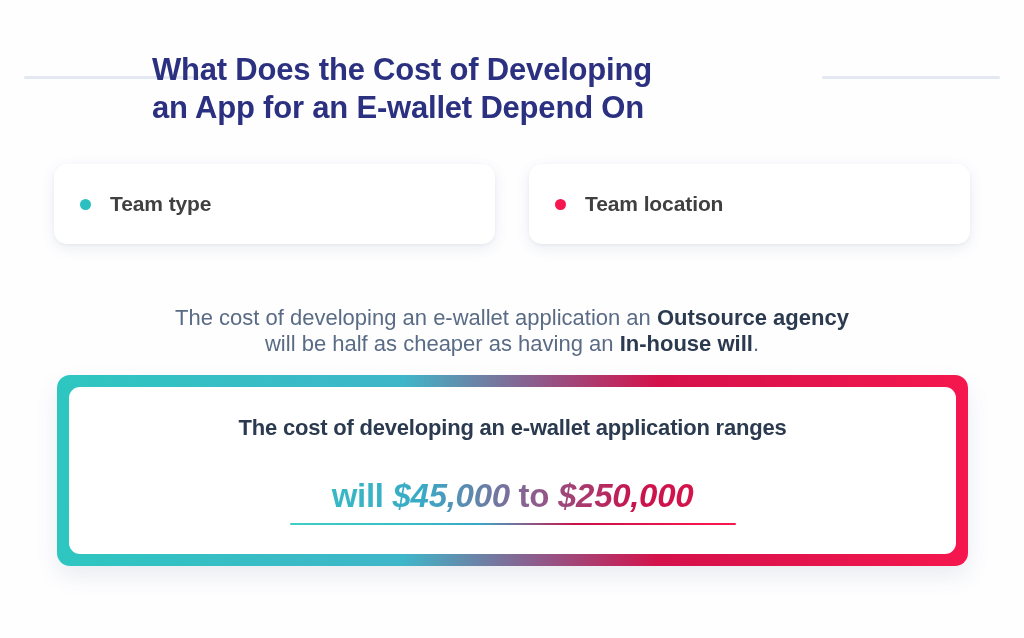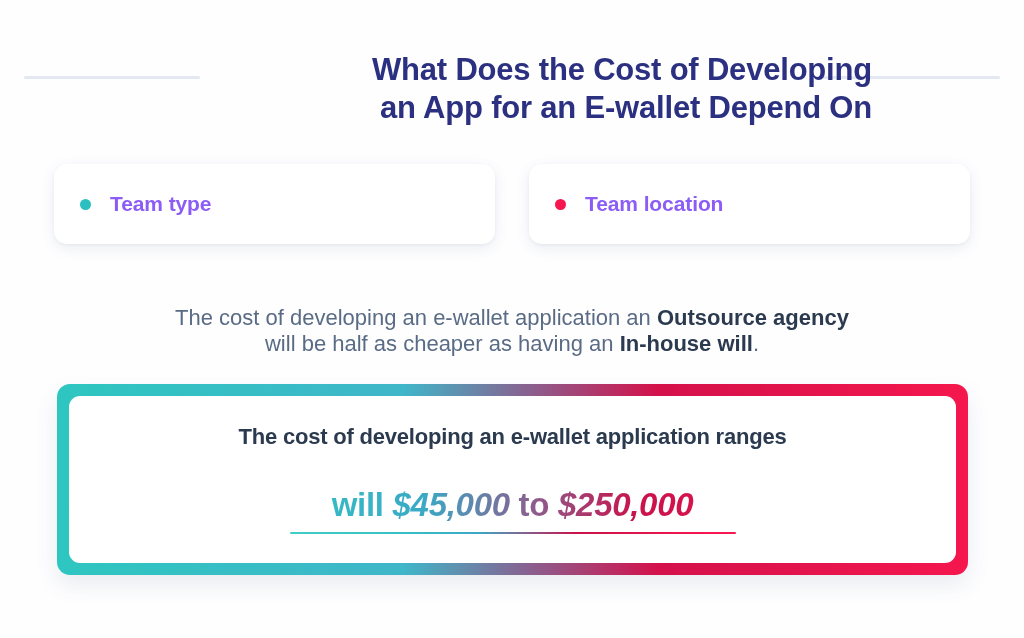--- a/index.html
+++ b/index.html
@@ -40,21 +40,21 @@
   }
   .title-rule.left  { left: 24px;  width: 176px; }
   .title-rule.right { left: 822px; width: 178px; }
 
   .page-title {
     position: absolute;
     left: 50%;
     transform: translateX(-50%);
     top: 0;
     width: 720px;
-    text-align: right;
+    text-align: left;
     color: #2b3180;
     font-size: 31px;
     font-weight: 700;
     line-height: 38px;
     letter-spacing: -0.2px;
     white-space: pre-line;
   }
 
   
   .cards {
@@ -81,21 +81,21 @@
   .bullet {
     width: 11px;
     height: 11px;
     border-radius: 50%;
     flex: 0 0 auto;
   }
   .bullet.teal { background: #2bbfc0; }
   .bullet.red  { background: #f5174e; }
   .factor-label {
     margin-left: 19px;
-    color: #8b5cf6;
+    color: #404040;
     font-size: 21px;
     font-weight: 700;
     letter-spacing: -0.1px;
   }
 
   
   .description {
     position: absolute;
     left: 50%;
     transform: translateX(-50%);
@@ -105,21 +105,21 @@
     color: #5a6b85;
     font-size: 22px;
     line-height: 26px;
   }
   .description b { color: #2b3a4f; font-weight: 700; }
 
   
   .cost-box {
     position: absolute;
     left: 57px;
-    top: 384px;
+    top: 375px;
     width: 911px;
     height: 191px;
     border-radius: 13px;
     padding: 12px;
     box-sizing: border-box;
     background: linear-gradient(90deg, #2ec6c0 0%, #3fb6c9 38%, #8a5f8e 52%, #d4114b 66%, #f5174e 100%);
     box-shadow: 0 10px 22px rgba(58, 74, 120, 0.10);
   }
   .cost-box-inner {
     width: 100%;

